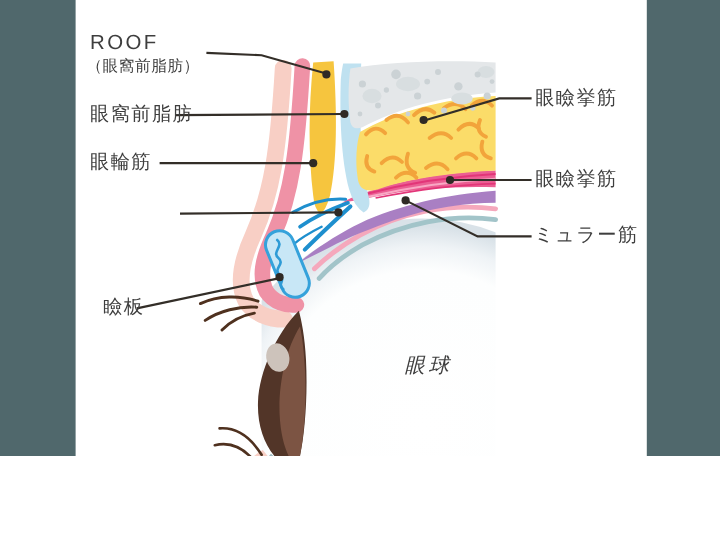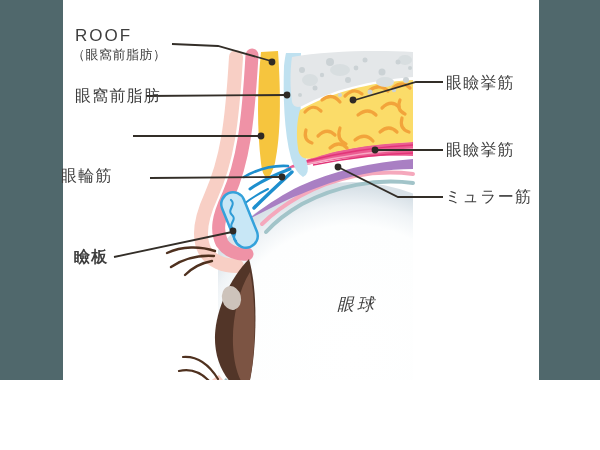--- a/index.html
+++ b/index.html
@@ -167,22 +167,22 @@
       <circle cx="233" cy="231" r="3.4"></circle>
         <circle cx="353" cy="100" r="3.4"></circle>
       <circle cx="375" cy="150" r="3.4"></circle>
         <circle cx="338" cy="167" r="3.4"></circle>
     </g>
   </svg>
 
   <div class="label lbl-17" style="left:75px;top:26px;letter-spacing:2px;">ROOF</div>
   <div class="label lbl-sub" style="left:72px;top:48px;">（眼窩前脂肪）</div>
   <div class="label lbl-16" style="left:75px;top:87px;">眼窩前脂肪</div>
-  <div class="label lbl-16" style="left:61px;top:127px;margin-top:40px;">眼輪筋</div>
-  <div class="label lbl-16" style="left:74px;top:248px;font-weight:bold;">瞼板</div>
+  <div class="label lbl-16" style="left:75px;top:127px;">眼輪筋</div>
+  <div class="label lbl-16" style="left:86px;top:248px;">瞼板</div>
 
   <div class="label lbl-16" style="left:446px;top:74px;">眼瞼挙筋</div>
   <div class="label lbl-16" style="left:446px;top:141px;">眼瞼挙筋</div>
   <div class="label lbl-16" style="left:445px;top:188px;">ミュラー筋</div>
 
   <div class="label lbl-17" style="left:337px;top:295px;letter-spacing:3px;font-style:italic;">眼球</div>
 
 </div>
 
 </body></html>

